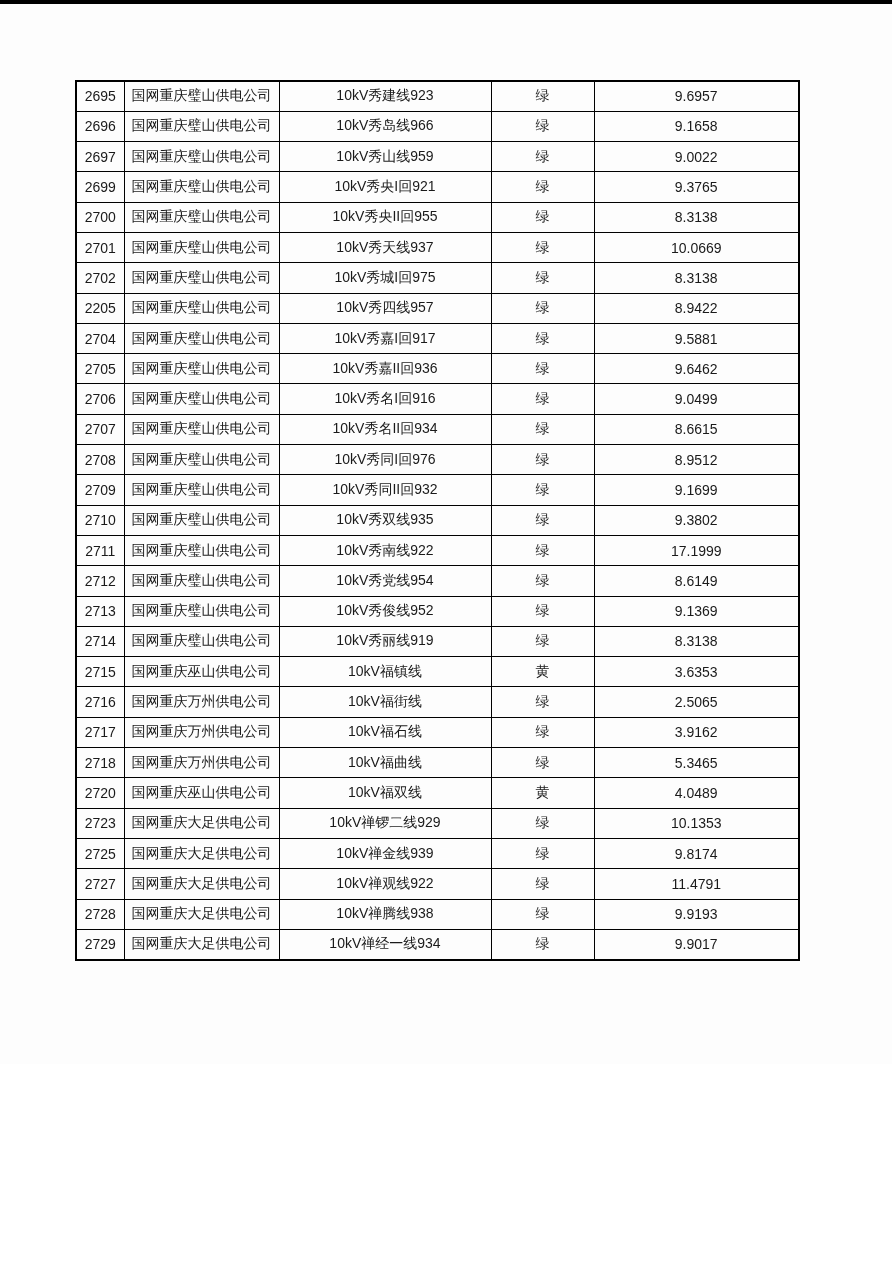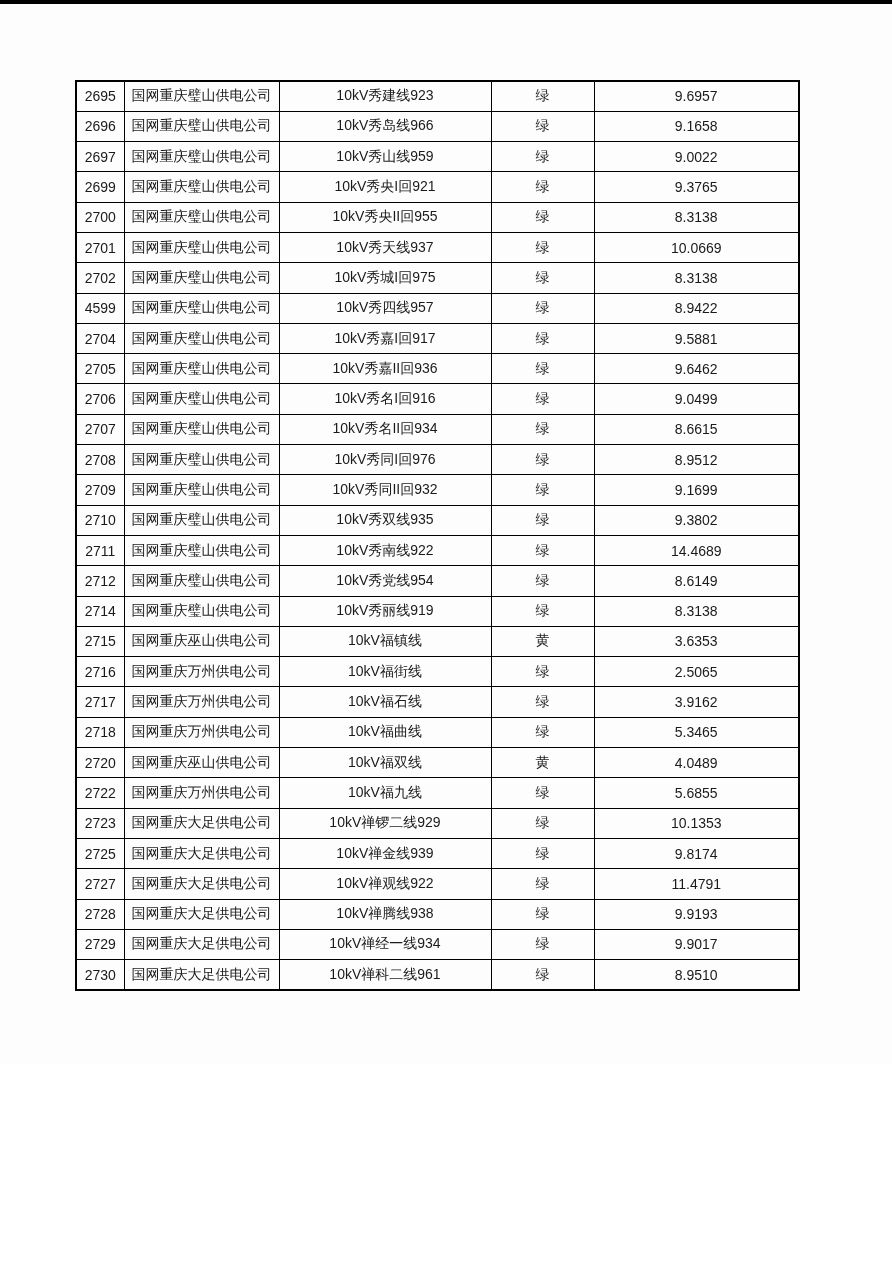--- a/index.html
+++ b/index.html
@@ -104,21 +104,21 @@
       <td>10.0669</td>
     </tr>
         <tr>
       <td>2702</td>
       <td>国网重庆璧山供电公司</td>
       <td>10kV秀城I回975</td>
       <td>绿</td>
       <td>8.3138</td>
     </tr>
         <tr>
-      <td>4599</td>
+      <td>2205</td>
       <td>国网重庆璧山供电公司</td>
       <td>10kV秀四线957</td>
       <td>绿</td>
       <td>8.9422</td>
     </tr>
         <tr>
       <td>2704</td>
       <td>国网重庆璧山供电公司</td>
       <td>10kV秀嘉I回917</td>
       <td>绿</td>
@@ -164,28 +164,35 @@
       <td>国网重庆璧山供电公司</td>
       <td>10kV秀双线935</td>
       <td>绿</td>
       <td>9.3802</td>
     </tr>
         <tr>
       <td>2711</td>
       <td>国网重庆璧山供电公司</td>
       <td>10kV秀南线922</td>
       <td>绿</td>
-      <td>14.4689</td>
+      <td>17.1999</td>
     </tr>
         <tr>
       <td>2712</td>
       <td>国网重庆璧山供电公司</td>
       <td>10kV秀党线954</td>
       <td>绿</td>
       <td>8.6149</td>
+    </tr>
+        <tr>
+      <td>2713</td>
+      <td>国网重庆璧山供电公司</td>
+      <td>10kV秀俊线952</td>
+      <td>绿</td>
+      <td>9.1369</td>
     </tr>
         <tr>
       <td>2714</td>
       <td>国网重庆璧山供电公司</td>
       <td>10kV秀丽线919</td>
       <td>绿</td>
       <td>8.3138</td>
     </tr>
         <tr>
       <td>2715</td>
@@ -216,27 +223,20 @@
       <td>5.3465</td>
     </tr>
         <tr>
       <td>2720</td>
       <td>国网重庆巫山供电公司</td>
       <td>10kV福双线</td>
       <td>黄</td>
       <td>4.0489</td>
     </tr>
         <tr>
-      <td>2722</td>
-      <td>国网重庆万州供电公司</td>
-      <td>10kV福九线</td>
-      <td>绿</td>
-      <td>5.6855</td>
-    </tr>
-        <tr>
       <td>2723</td>
       <td>国网重庆大足供电公司</td>
       <td>10kV禅锣二线929</td>
       <td>绿</td>
       <td>10.1353</td>
     </tr>
         <tr>
       <td>2725</td>
       <td>国网重庆大足供电公司</td>
       <td>10kV禅金线939</td>
@@ -256,24 +256,17 @@
       <td>10kV禅腾线938</td>
       <td>绿</td>
       <td>9.9193</td>
     </tr>
         <tr>
       <td>2729</td>
       <td>国网重庆大足供电公司</td>
       <td>10kV禅经一线934</td>
       <td>绿</td>
       <td>9.9017</td>
-    </tr>
-        <tr>
-      <td>2730</td>
-      <td>国网重庆大足供电公司</td>
-      <td>10kV禅科二线961</td>
-      <td>绿</td>
-      <td>8.9510</td>
     </tr>
       </tbody>
   </table>
 
 </div>
 
 </body></html>

